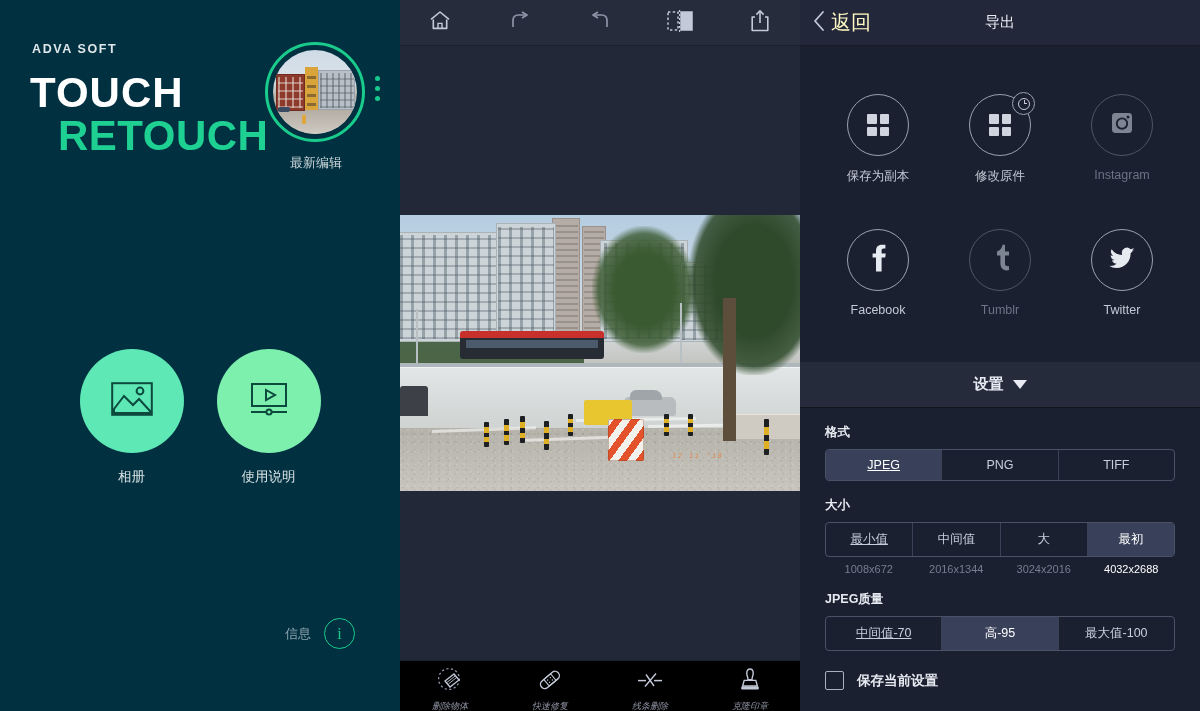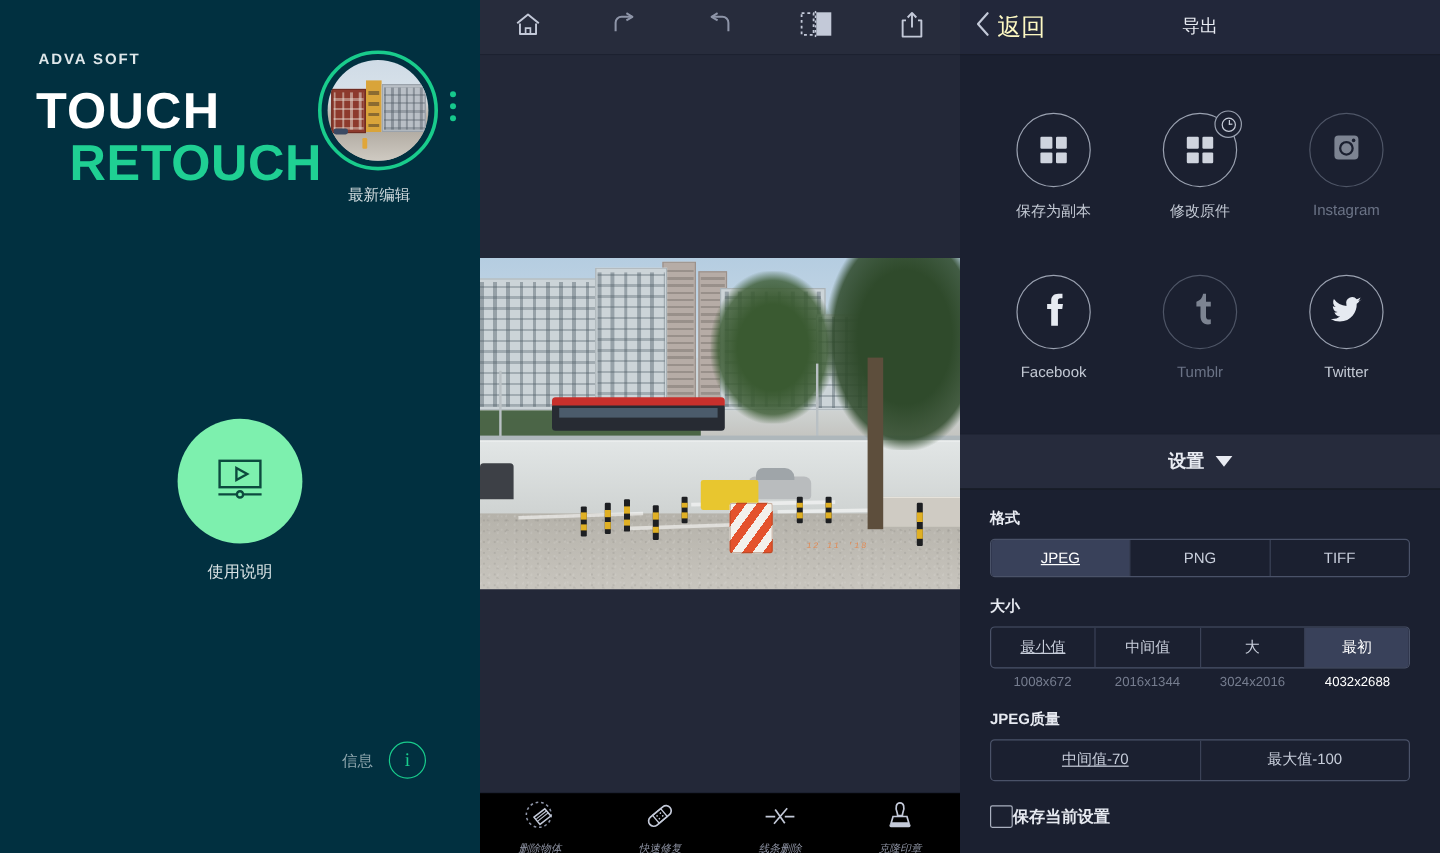--- a/index.html
+++ b/index.html
@@ -382,21 +382,21 @@
   }
   .seg div:first-child { border-left:none;text-decoration:underline; }
   .seg div.active { background:#39415a; color:#ffffff; }
   .sizes-row { display:flex; margin-top:6px; }
   .sizes-row span {
     flex:1; text-align:center; font-size:11px; color:#767d8f;
   }
   .sizes-row span.active { color:#ffffff; }
   .field-block { margin-bottom:16px; }
   #save-settings-row {
-    display:flex; align-items:center; margin-top:20px;
+    display:flex; align-items:center; gap:13px; margin-top:20px;
     cursor:pointer;
   }
   #save-settings-box {
     width:19px; height:19px; border:1.4px solid #aab0bf;
     border-radius:2px; background:transparent;
   }
   #save-settings-label { font-size:13.5px; color:#e7eaf1; font-weight:700; }
 </style>
 </head>
 <body>
@@ -425,20 +425,32 @@
   </div>
 
   <div id="recent-dots">
     <i></i>
     <i></i>
     <i></i>
   </div>
 
   <div id="action-row">
 
+    <div class="action-item">
+      <div class="action-circle" id="album-circle">
+        <span>
+          <svg width="42" height="34" viewBox="0 0 42 34">
+            <rect x="1.2" y="1.2" width="39.6" height="31.6" fill="none" stroke="#0c4a3e" stroke-width="2"></rect>
+            <path d="M3 27 L13 14 L22 23 L28 17 L39 29 L39 31 L3 31 Z" fill="none" stroke="#0c4a3e" stroke-width="2"></path>
+            <circle cx="29" cy="9" r="3.4" fill="none" stroke="#0c4a3e" stroke-width="2"></circle>
+          </svg>
+        </span>
+      </div>
+      <div class="action-label">相册</div>
+    </div>
 
     <div class="action-item">
       <div class="action-circle" id="manual-circle">
         <span>
           <svg width="42" height="34" viewBox="0 0 42 34">
             <rect x="4" y="2" width="34" height="22" fill="none" stroke="#0c4a3e" stroke-width="2"></rect>
             <path d="M18 8 L27 13 L18 18 Z" fill="none" stroke="#0c4a3e" stroke-width="2"></path>
             <line x1="3" y1="30" x2="39" y2="30" stroke="#0c4a3e" stroke-width="2"></line>
             <circle cx="21" cy="30" r="2.6" fill="#7df0ae" stroke="#0c4a3e" stroke-width="2"></circle>
           </svg>
@@ -738,20 +750,21 @@
         <span>2016x1344</span>
         <span>3024x2016</span>
         <span class="active">4032x2688</span>
       </div>
     </div>
 
     <div class="field-block">
       <div class="field-label">JPEG质量</div>
       <div class="seg">
         <div>中间值-70</div>
+        <div class="active">高-95</div>
         <div>最大值-100</div>
       </div>
     </div>
 
     <div id="save-settings-row">
       <span id="save-settings-box"></span>
       <span id="save-settings-label">保存当前设置</span>
     </div>
 
   </div>

